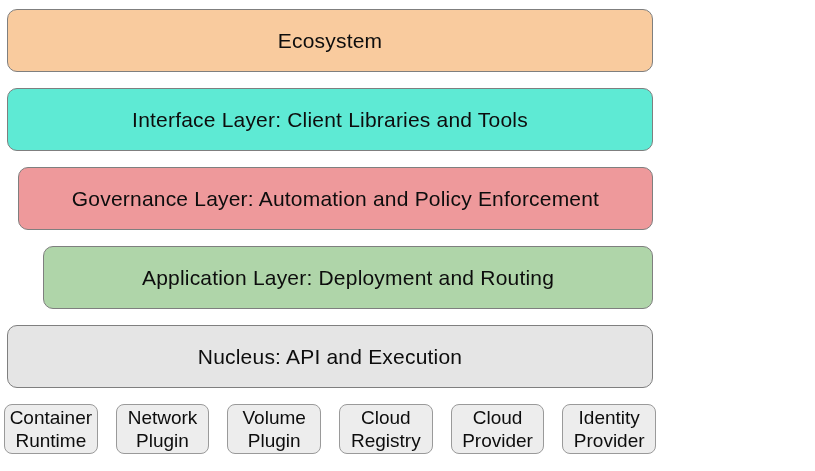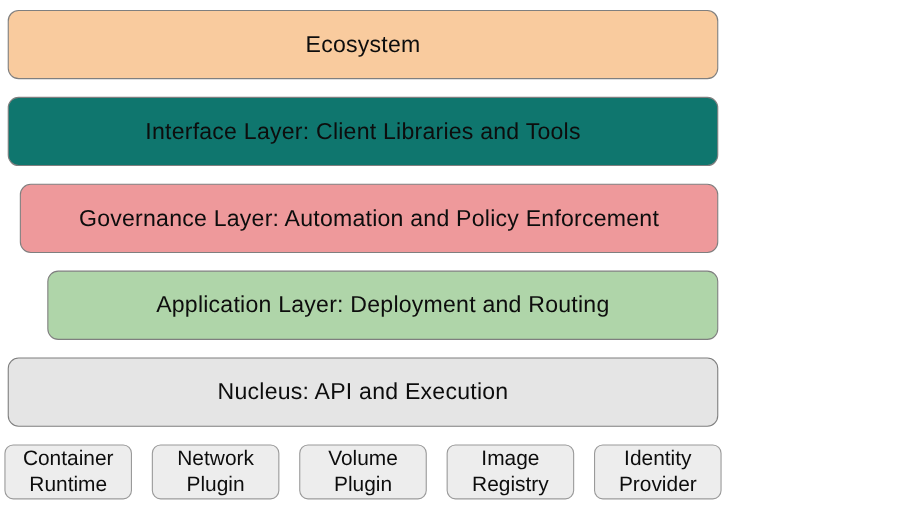--- a/index.html
+++ b/index.html
@@ -61,21 +61,21 @@
 </style>
 </head>
 <body>
 
 <div class="diagram">
 
   <div class="layer" style="background-color: rgb(249, 203, 158);">
     <span class="layer-label">Ecosystem</span>
   </div>
 
-  <div class="layer" style="background-color: #0f766e;">
+  <div class="layer" style="background-color: #5eead4;">
     <span class="layer-label">Interface Layer: Client Libraries and Tools</span>
   </div>
 
   <div class="layer" style="background-color: rgb(238, 153, 155); margin-left: 11px;">
     <span class="layer-label">Governance Layer: Automation and Policy Enforcement</span>
   </div>
 
   <div class="layer" style="background-color: rgb(175, 213, 169); margin-left: 36px;">
     <span class="layer-label">Application Layer: Deployment and Routing</span>
   </div>
@@ -88,20 +88,23 @@
     <div class="provider">
       <span class="provider-label">Container Runtime</span>
     </div>
     <div class="provider">
       <span class="provider-label">Network Plugin</span>
     </div>
     <div class="provider">
       <span class="provider-label">Volume Plugin</span>
     </div>
     <div class="provider">
-      <span class="provider-label">Image Registry</span>
+      <span class="provider-label">Cloud Registry</span>
+    </div>
+    <div class="provider">
+      <span class="provider-label">Cloud Provider</span>
     </div>
     <div class="provider">
       <span class="provider-label">Identity Provider</span>
     </div>
   </div>
 
 </div>
 
 </body></html>

